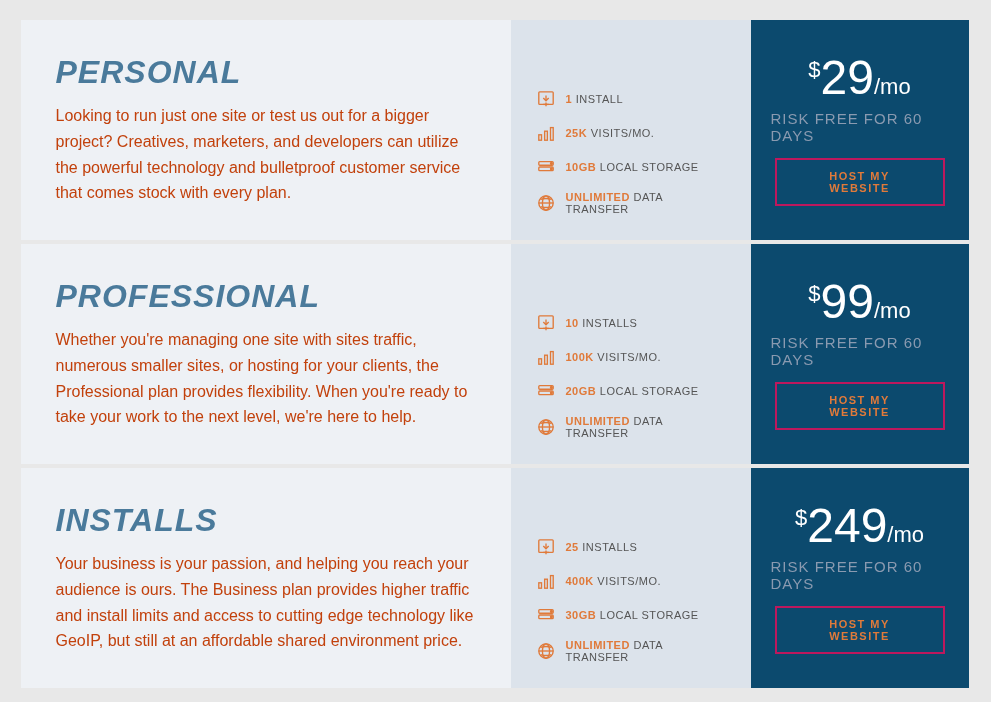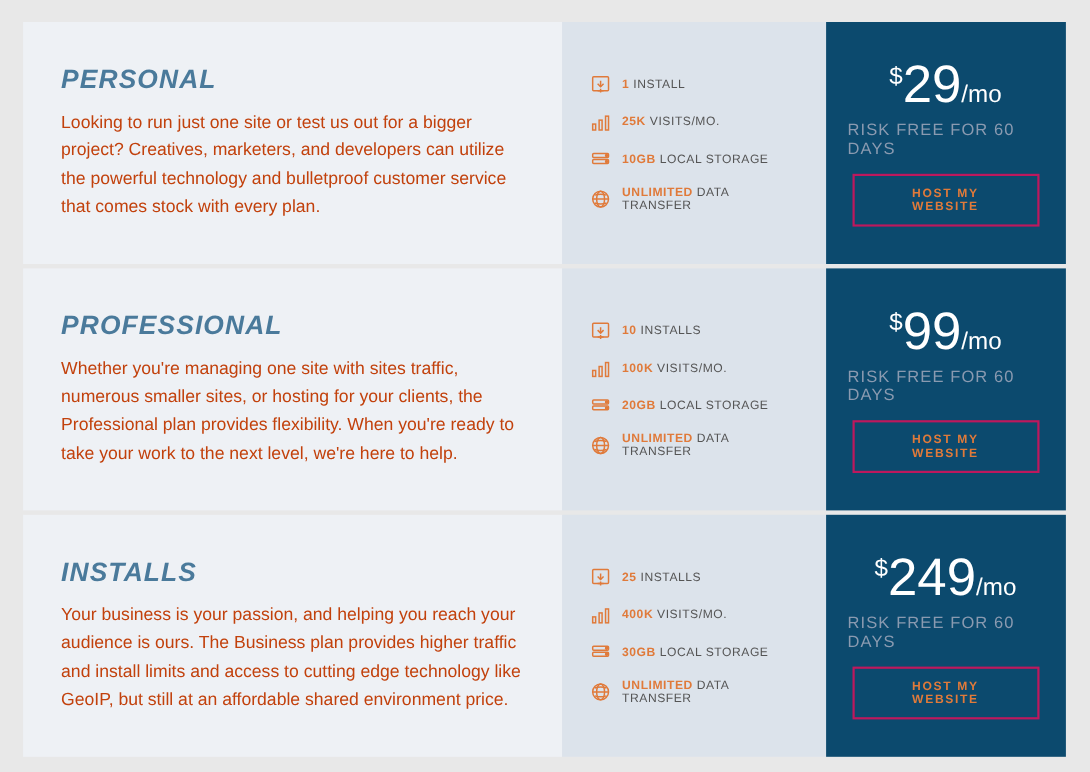--- a/index.html
+++ b/index.html
@@ -24,39 +24,39 @@
     }
     .plan-info {
       flex: 0 0 490px;
       background: #eef1f5;
       padding: 30px 35px;
       display: flex;
       flex-direction: column;
       justify-content: center;
     }
     .plan-name {
-      font-size: 24px;
+      font-size: 32px;
       font-weight: 700;
       color: #4a7a9b;
       letter-spacing: 1px;
       margin-bottom: 12px;
       font-style: italic;
     }
     .plan-desc {
       font-size: 16px;
       color: #c2410c;
       line-height: 1.6;
     }
     .plan-features {
       flex: 0 0 240px;
       background: #dce3eb;
       padding: 25px 25px;
       display: flex;
       flex-direction: column;
-      justify-content: center;
+      justify-content: flex-end;
       gap: 14px;
     }
     .feature-item {
       display: flex;
       align-items: center;
       gap: 10px;
       font-size: 11px;
       color: #555;
       letter-spacing: 0.5px;
       text-transform: uppercase;

